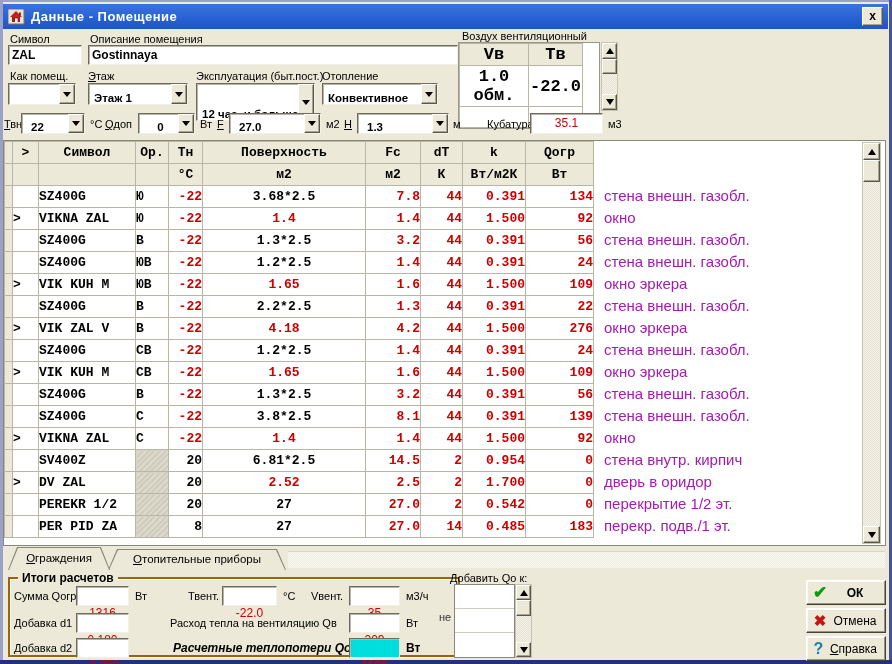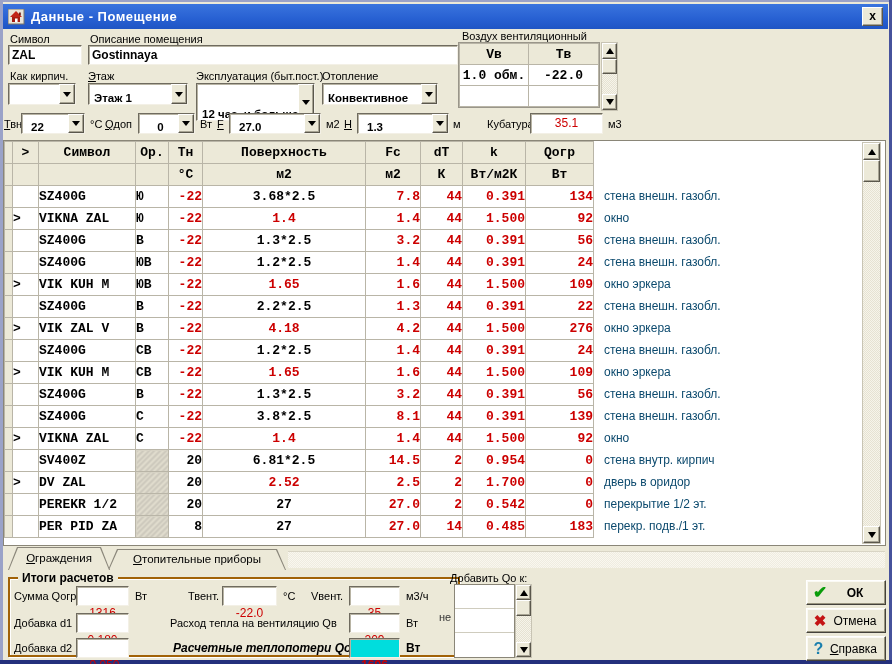--- a/index.html
+++ b/index.html
@@ -36,21 +36,21 @@
   .combo .val{flex:1;font-weight:bold;font-size:11.5px;padding:2px 1px 0 5px;white-space:nowrap;overflow:hidden;}
   .drop-btn{
     width:16px;align-self:stretch;background:#ece9d8;
     border:1px solid;border-color:#fff #5a574c #5a574c #fff;box-shadow:inset -1px -1px 0 #a8a494;
     display:flex;align-items:center;justify-content:center;cursor:pointer;
   }
   .tri-down{width:0;height:0;border-left:4px solid transparent;border-right:4px solid transparent;border-top:5px solid #000;}
   .red{color:#cc0000 !important;}
   
   .vent-grid{position:absolute;left:458px;top:42px;width:142px;border:1px solid #9a968a;background:#fff;}
-  .vent-grid table{border-collapse:collapse;table-layout:fixed;width:140px;font-family:"Liberation Mono",monospace;font-weight:bold;font-size:13px;}
+  .vent-grid table{border-collapse:collapse;table-layout:fixed;width:124px;font-family:"Liberation Mono",monospace;font-weight:bold;font-size:17px;}
   .vent-grid td{border:1px solid #b9b5a7;height:21px;text-align:center;overflow:hidden;}
   .vent-grid .hd{background:#ece9d8;}
   
   .sb{position:absolute;background:conic-gradient(#f6f4ea 25%,#e6e2d2 0 50%,#f6f4ea 0 75%,#e6e2d2 0) 0 0/2px 2px;border:1px solid #c8c4b4;}
   .sb-btn{position:absolute;left:0;width:100%;background:#ece9d8;border:1px solid;border-color:#fff #5a574c #5a574c #fff;box-shadow:inset -1px -1px 0 #a8a494;display:flex;align-items:center;justify-content:center;cursor:pointer;}
   .sb-thumb{position:absolute;left:0;width:100%;background:#ece9d8;border:1px solid;border-color:#fff #5a574c #5a574c #fff;box-shadow:inset -1px -1px 0 #a8a494;cursor:grab;}
   .tri-s-up{width:0;height:0;border-left:4px solid transparent;border-right:4px solid transparent;border-bottom:6px solid #000;}
   .tri-s-down{width:0;height:0;border-left:4px solid transparent;border-right:4px solid transparent;border-top:6px solid #000;}
   
   .grid-region{position:absolute;left:3px;top:140px;width:883px;height:406px;background:#fff;border:1px solid #8a8678;}
@@ -59,21 +59,21 @@
   .grid-region tr{height:22px;}
   td.hd{background:#ece9d8;text-align:center;}
   .c-gutter{background:#ece9d8;}
   .c-sel{text-align:left;padding-left:3px;}
   .c-sym{text-align:left;padding-left:6px;}
   .c-or{text-align:left;padding-left:5px;}
   .c-tn{text-align:right;padding-right:5px;}
   .c-surf{text-align:center;}
   .c-num{text-align:right;padding-right:5px;}
   .hatch{background:repeating-linear-gradient(135deg,#cdc9bd 0 2px,#e0dccd 2px 4px);}
-  .note{position:absolute;left:0;height:22px;line-height:22px;font-size:12px;color:#0c4a6e;white-space:nowrap;}
+  .note{position:absolute;left:0;height:22px;line-height:22px;font-size:15px;color:#a21caf;white-space:nowrap;}
   .notes-layer{position:absolute;left:600px;top:0;width:256px;height:100%;}
   
   .tab{position:absolute;cursor:pointer;}
   .tab .shape{position:absolute;inset:0;clip-path:polygon(9px 0,calc(100% - 9px) 0,100% 100%,0 100%);background:#8a867a;}
   .tab .shape i{position:absolute;inset:1px 1px 0 1px;clip-path:polygon(9px 0,calc(100% - 9px) 0,100% 100%,0 100%);background:#ece9d8;display:block;}
   .tab .tlabel{position:absolute;inset:0;text-align:center;line-height:21px;font-size:11.5px;}
   .tabstrip{position:absolute;background:conic-gradient(#efece0 25%,#f9f7ef 0 50%,#efece0 0 75%,#f9f7ef 0) 0 0/2px 2px;border-top:1px solid #d8d4c4;}
   
   .groupbox{position:absolute;left:8px;top:577px;width:452px;height:80px;border:2px solid #a16207;box-shadow:1px 1px 0 #fff,inset 1px 1px 0 #fff;}
   .gb-title{position:absolute;left:8px;top:-8px;background:#ece9d8;padding:0 4px;font-weight:bold;font-size:12px;}
@@ -137,21 +137,21 @@
   <div class="sb" style="left:601px;top:42px;width:17px;height:69px;">
     <div class="sb-btn" style="top:0;height:16px;">
         <span class="tri-s-up"></span>
       </div>
     <div class="sb-thumb" style="top:16px;height:15px;"></div>
     <div class="sb-btn" style="bottom:0;height:16px;">
         <span class="tri-s-down"></span>
       </div>
   </div>
 
-  <span class="lbl" style="left:10px;top:70px;">Как кирпич.</span>
+  <span class="lbl" style="left:10px;top:70px;">Как помещ.</span>
   <div class="combo" style="left:8px;top:83px;width:68px;height:22px;">
     <span class="val"></span>
     <span class="drop-btn">
         <span class="tri-down"></span>
       </span>
   </div>
 
   <span class="lbl accel" style="left:88px;top:70px;">Этаж</span>
   <div class="combo" style="left:88px;top:83px;width:100px;height:22px;">
     <span class="val">Этаж 1</span>

